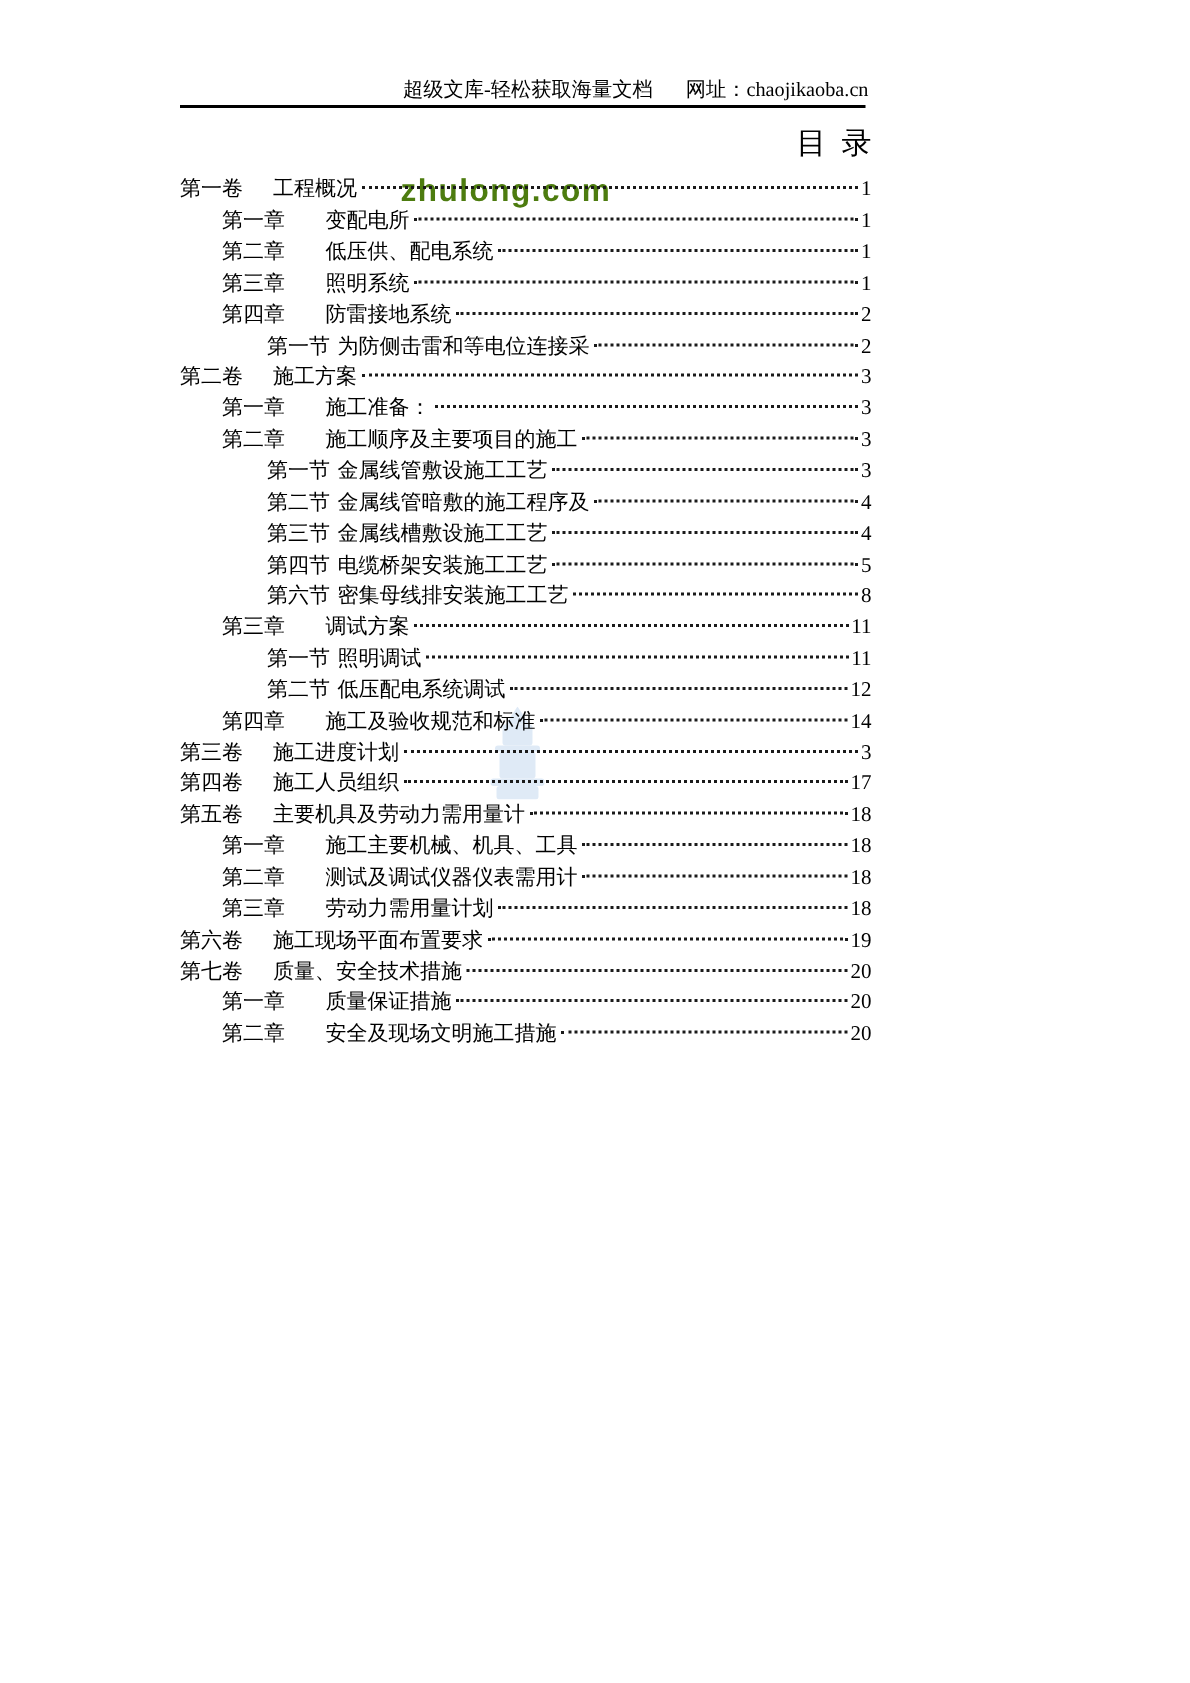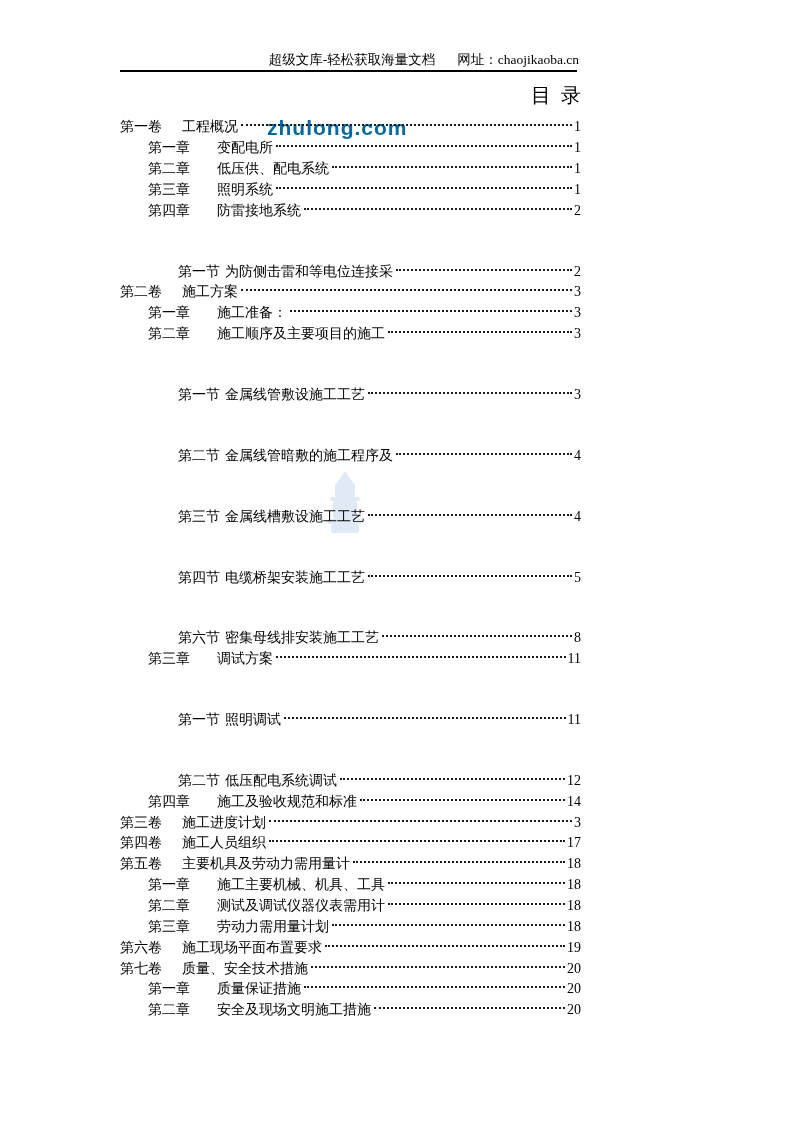--- a/index.html
+++ b/index.html
@@ -22,35 +22,35 @@
   }
   .doc-title{
     position:absolute;top:82px;left:120px;right:108px;
     margin:0;text-align:right;
     font-size:20px;font-weight:normal;white-space:pre;
   }
   .watermark-text{
     position:absolute;left:267px;top:116px;z-index:0;
     font-family:"Liberation Sans","DejaVu Sans",sans-serif;
     font-weight:bold;font-size:21px;letter-spacing:1px;
-    color:#0369a1;user-select:none;
+    color:#4d7c0f;user-select:none;
   }
   .watermark-logo{
     position:absolute;left:323px;top:471px;z-index:0;opacity:0.9;
   }
   .toc{
     position:absolute;top:117px;left:120px;right:108px;z-index:1;
   }
   .toc-row{
     display:flex;align-items:center;
     height:20.85px;font-size:14px;line-height:18px;
     white-space:nowrap;
   }
   .toc-row.lv2{padding-left:28px;}
-  .toc-row.lv3{padding-left:58px;margin-top:40px;}
+  .toc-row.lv3{padding-left:58px;}
   .toc-label{flex:none;}
   .lv1 .toc-label{width:62px;}
   .lv2 .toc-label{width:69px;}
   .lv3 .toc-label{margin-right:5px;}
   .toc-title{flex:none;}
   .dot-leader{
     flex:1;height:0;min-width:10px;
     border-bottom:2px dotted #1a1a1a;
     margin:0 2px 4px 3px;
   }

